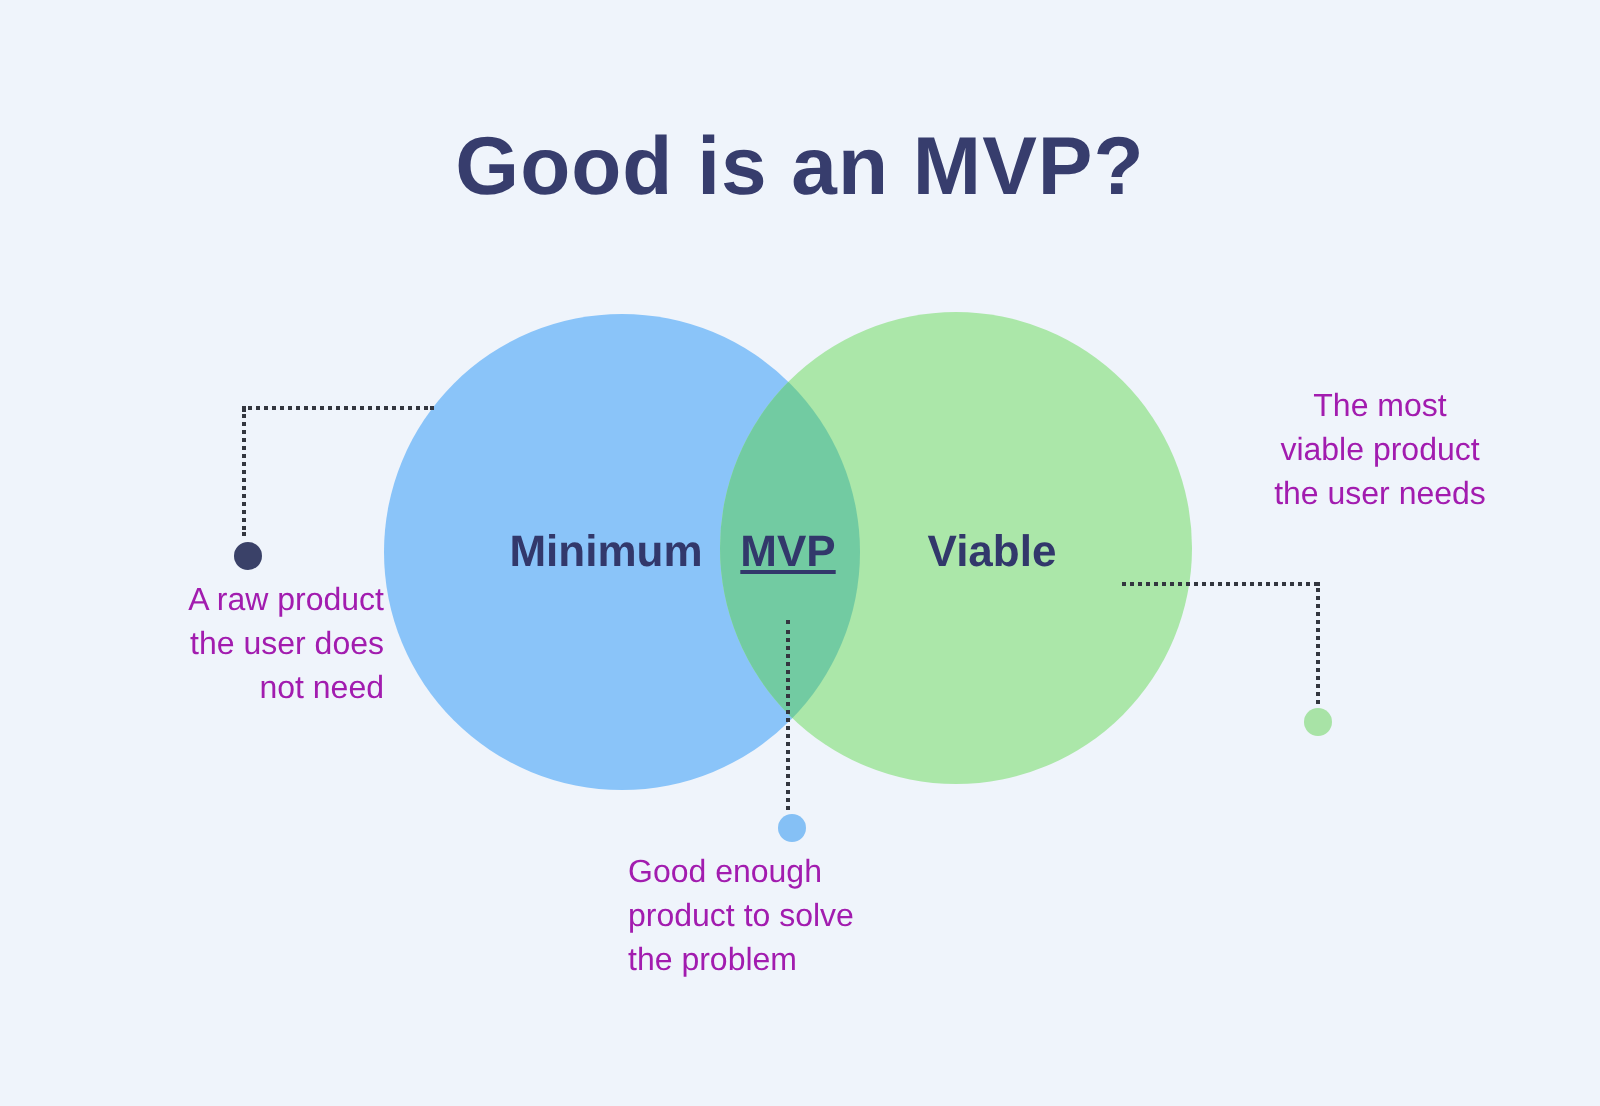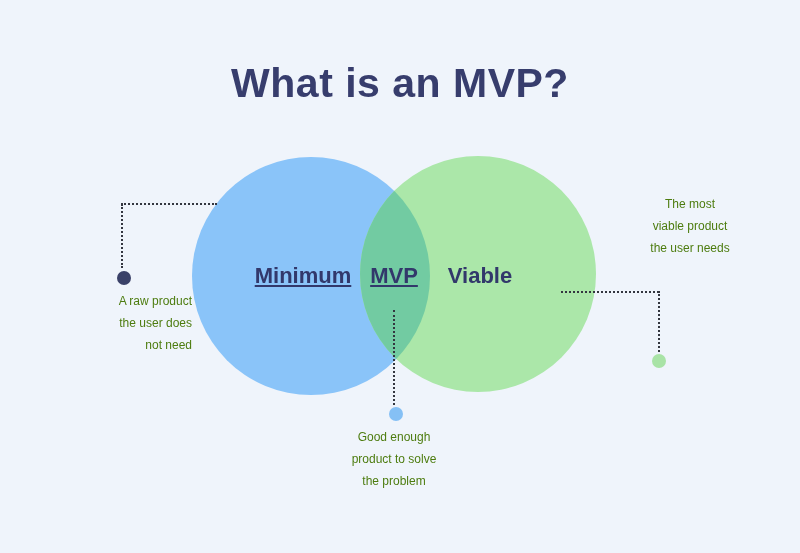--- a/index.html
+++ b/index.html
@@ -32,23 +32,23 @@
     left: 0;
   }
   .circle-label {
     position: absolute;
     transform: translate(-50%, -50%);
     font-size: 22px;
     font-weight: bold;
     color: #32386b;
     white-space: nowrap;
   }
-  .label-minimum { left: 303px; top: 276px; text-decoration: underline; }
+  .label-minimum { left: 303px; top: 276px; }
   .label-mvp     { left: 394px; top: 276px; text-decoration: underline; }
-  .label-viable  { left: 480px; top: 276px; }
+  .label-viable  { left: 496px; top: 276px; }
 
   .connector-v {
     position: absolute;
     width: 0;
     border-left: 2px dotted #33363f;
   }
   .connector-h {
     position: absolute;
     height: 0;
     border-top: 2px dotted #33363f;
@@ -64,50 +64,50 @@
     width: 14px;
     height: 14px;
     border-radius: 50%;
   }
   .dot-left   { left: 117px; top: 271px; }
   .dot-bottom { left: 389px; top: 407px; }
   .dot-right  { left: 652px; top: 354px; }
 
   .annotation {
     position: absolute;
-    font-size: 12px;
+    font-size: 16px;
     line-height: 22px;
-    color: #4d7c0f;
+    color: #a21caf;
     white-space: pre-line;
   }
   .annotation-left {
     left: 42px;
     top: 290px;
     width: 150px;
     text-align: right;
   }
   .annotation-right {
     left: 610px;
     top: 193px;
     width: 160px;
     text-align: center;
   }
   .annotation-bottom {
     left: 314px;
     top: 426px;
     width: 160px;
-    text-align: center;
+    text-align: left;
   }
 </style>
 </head>
 <body>
 
 <div class="canvas">
 
-  <h1 class="page-title">What is an MVP?</h1>
+  <h1 class="page-title">Good is an MVP?</h1>
 
   <svg class="venn-svg" width="800" height="553" viewBox="0 0 800 553">
     <defs>
       <clipPath id="clip-blue">
         <circle cx="311" cy="276" r="119"></circle>
       </clipPath>
     </defs>
     <circle cx="311" cy="276" r="119" fill="#8ac4f9"></circle>
     <circle cx="478" cy="274" r="118" fill="#abe7a9"></circle>
     <circle cx="478" cy="274" r="118" clip-path="url(#clip-blue)" fill="#72cba2"></circle>

